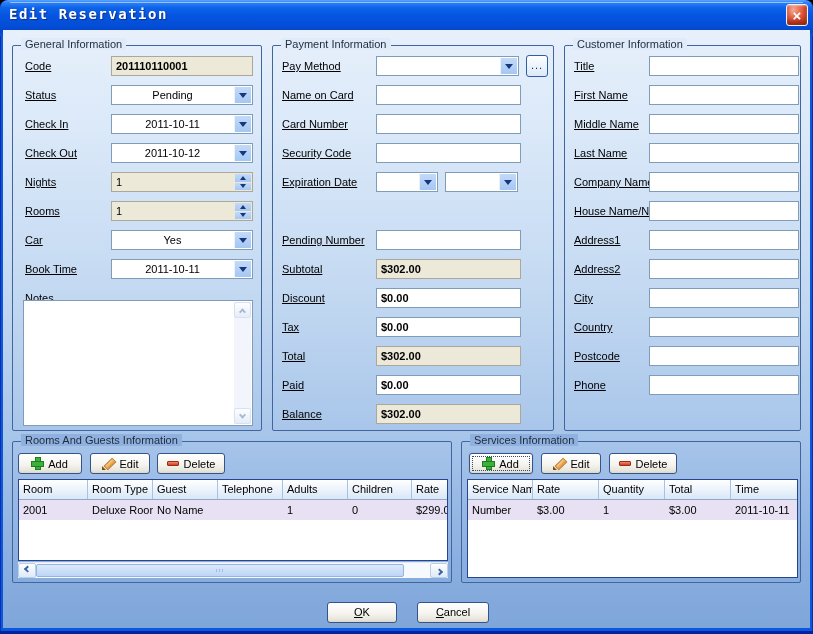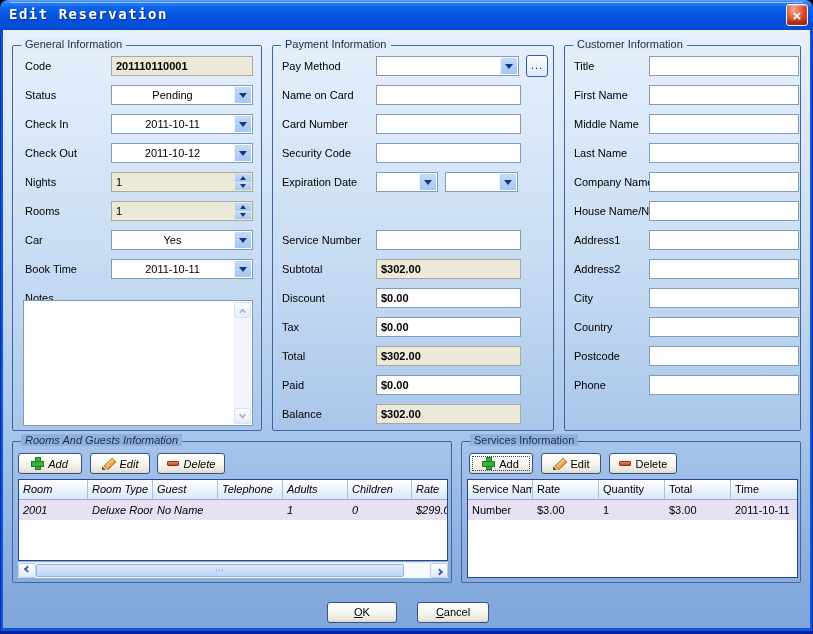--- a/index.html
+++ b/index.html
@@ -28,21 +28,21 @@
   
   .client { position:absolute; left:3px; right:3px; top:30px; bottom:6px;
     background:linear-gradient(180deg,#E7F0FB 0%,#D8E7F8 20%,#C2D8F1 45%,#A5C3E9 70%,#8BAFE0 88%,#7FA6DA 100%); }
 
   .group { position:absolute; border:1px solid #41659E; border-radius:2px; }
   .glabel { position:absolute; top:-8px; left:8px; padding:0 4px; color:#1E2A3A; white-space:nowrap; }
   .glabel.bg-top { background:#E0EBF9; }
   .glabel.bg-bottom { background:#90B1E0; }
 
   .frow { position:absolute; left:0; right:0; height:20px; }
-  .flabel { position:absolute; line-height:20px; white-space:nowrap; }
+  .flabel { position:absolute; line-height:20px; white-space:nowrap;text-decoration:underline; }
   .g-gi .flabel { left:12px; } .g-pay .flabel, .g-cust .flabel { left:9px; }
   .ctl { position:absolute; height:20px; }
   .g-gi  .ctl { left:98px;  width:142px; }
   .g-pay .ctl { left:103px; width:145px; }
   .g-cust .ctl { left:84px; width:150px; }
 
   .tb { background:#fff; border:1px solid #7F9DB9;font-weight:bold; }
   .tb .tval { display:block; line-height:18px; padding:0 4px; overflow:hidden; white-space:nowrap; }
   .tb.disabled { background:#ECE9D8; border-color:#ABA79B; }
 
@@ -277,21 +277,21 @@
             </span>
           </div>
         <div class="ctl combo" style="left:172px;width:73px">
           <span class="cval"></span>
           <span class="cbtn">
               <span class="arr-down"></span>
             </span>
           </div>
       </div>
       <div class="frow" style="top:184px">
-        <span class="flabel">Service Number</span>
+        <span class="flabel">Pending Number</span>
         <div class="ctl tb">
           <span class="tval"></span>
           </div>
       </div>
       <div class="frow" style="top:213px">
         <span class="flabel">Subtotal</span>
         <div class="ctl tb disabled">
           <span class="tval">$302.00</span>
           </div>
       </div>
@@ -397,21 +397,21 @@
           </div>
       </div>
       <div class="frow" style="top:329px">
         <span class="flabel">Phone</span>
         <div class="ctl tb">
             <span class="tval"></span>
           </div>
       </div>
     </div>
 
-    <div class="group" style="left:9px;top:411px;width:440px;height:142px;font-style:italic;">
+    <div class="group" style="left:9px;top:411px;width:440px;height:142px;">
       <span class="glabel bg-bottom">Rooms And Guests Information</span>
 
       <div class="xp-btn" style="left:5px;top:11px;width:64px">
         <span class="icon-plus"></span>
         <span>Add</span>
         </div>
       <div class="xp-btn" style="left:77px;top:11px;width:60px">
         <span class="icon-pencil"></span>
         <span>Edit</span>
         </div>

